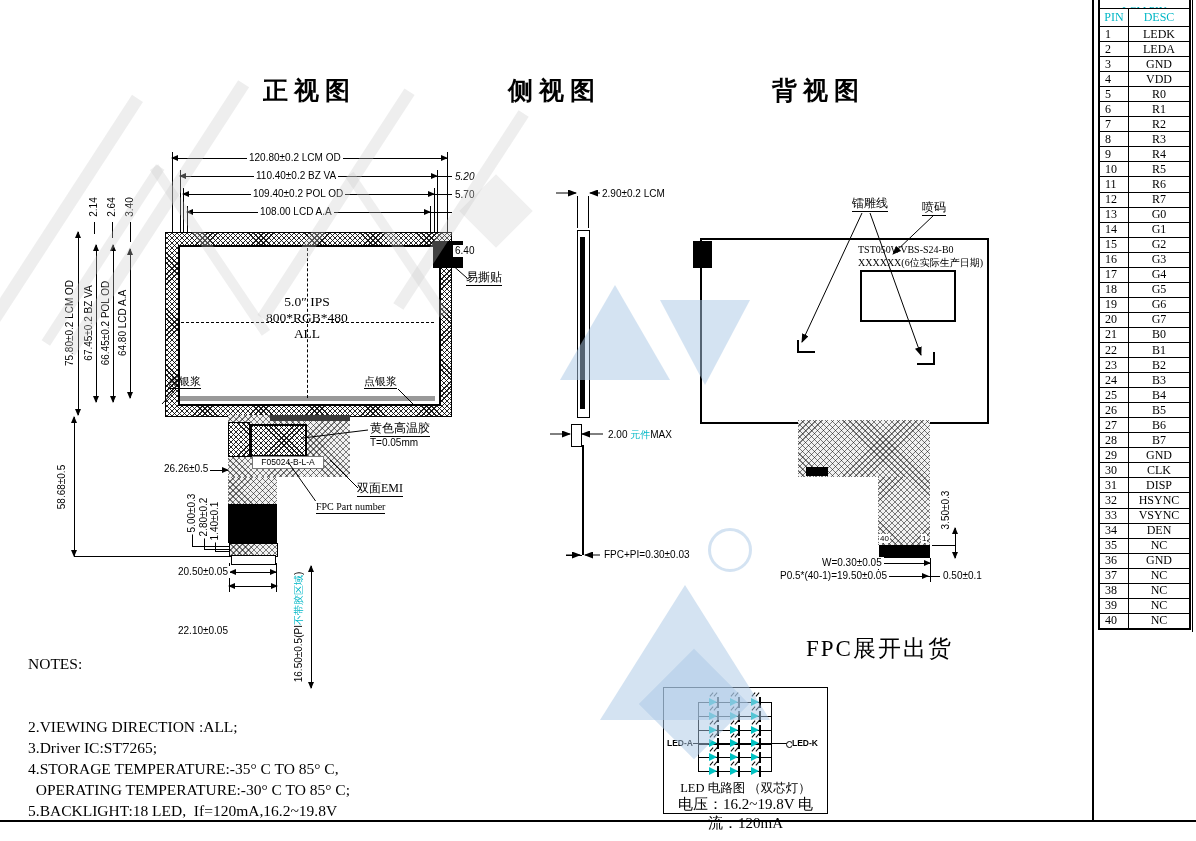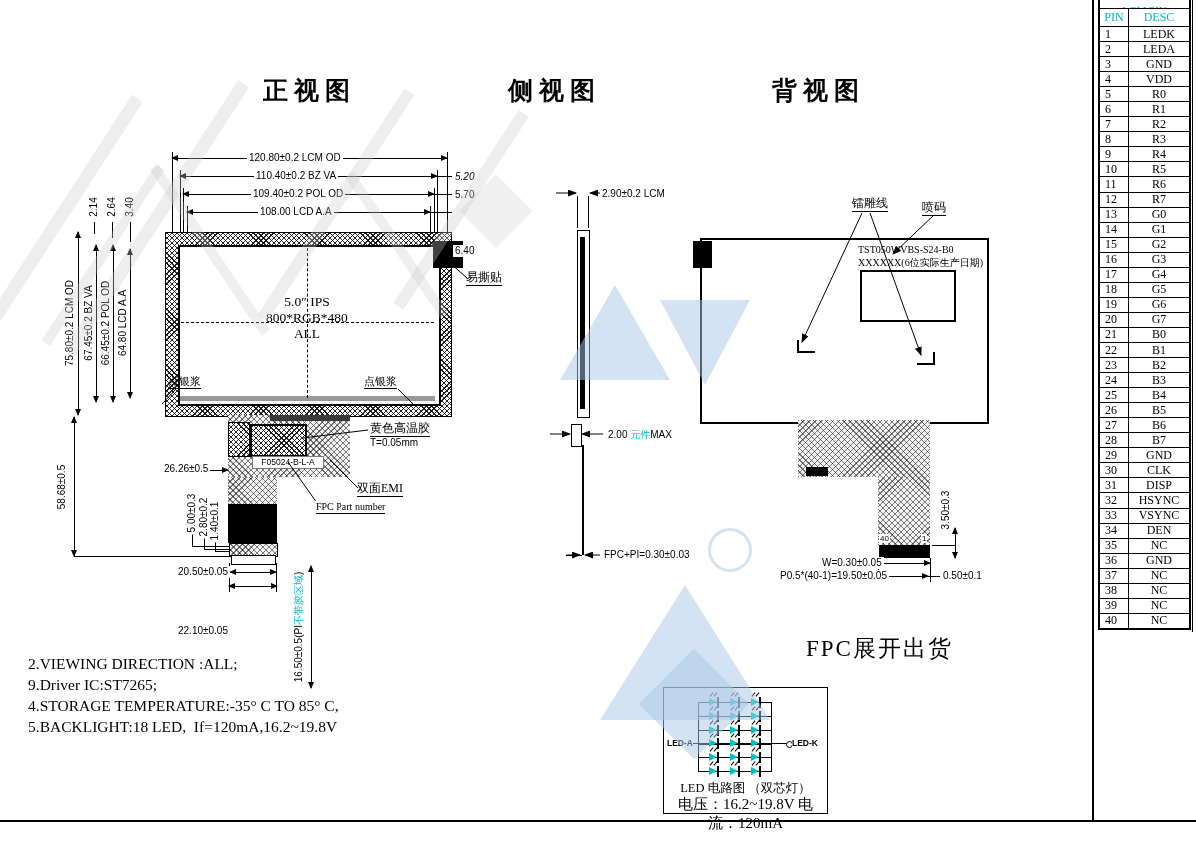--- a/index.html
+++ b/index.html
@@ -429,21 +429,22 @@
           <span class="pc2">NC</span>
         </div>
       </div>
   </div>
   <div class="line" style="left:1192px;top:0;width:1px;height:632px;"></div>
 
   <div class="line" style="left:1092px;top:0;width:1.5px;height:821px;"></div>
   <div class="line" style="left:0;top:820px;width:1196px;height:2px;"></div>
 
   <div id="notes">
-    <div><div>2.VIEWING DIRECTION :ALL;</div><div>9.Driver IC:ST7265;</div><div>4.STORAGE TEMPERATURE:-35° C TO 85° C,</div><div>5.BACKLIGHT:18 LED,  If=120mA,16.2~19.8V</div></div>
+    <div>NOTES:</div>
+    <div><div>2.VIEWING DIRECTION :ALL;</div><div>3.Driver IC:ST7265;</div><div>4.STORAGE TEMPERATURE:-35° C TO 85° C,</div><div>  OPERATING TEMPERATURE:-30° C TO 85° C;</div><div>5.BACKLIGHT:18 LED,  If=120mA,16.2~19.8V</div></div>
   </div>
 
   <div id="led-box">
     <div>
         <div style="position: absolute; background: rgb(0, 0, 0); left: 34px; top: 14px; width: 1.2px; height: 70px;"></div>
         <div style="position: absolute; background: rgb(0, 0, 0); left: 107px; top: 14px; width: 1.2px; height: 70px;"></div>
         <div style="position: absolute; background: rgb(0, 0, 0); left: 20px; top: 55px; width: 14px; height: 1.2px;"></div>
         <div style="position: absolute; background: rgb(0, 0, 0); left: 108px; top: 55px; width: 15px; height: 1.2px;"></div>
         <div style="position: absolute; left: 16px; top: 52.5px; width: 5px; height: 5px; border-radius: 50%; background: rgb(255, 255, 255); border: 1px solid rgb(0, 0, 0);"></div>
         <div style="position: absolute; left: 122px; top: 52.5px; width: 5px; height: 5px; border-radius: 50%; background: rgb(255, 255, 255); border: 1px solid rgb(0, 0, 0);"></div>

